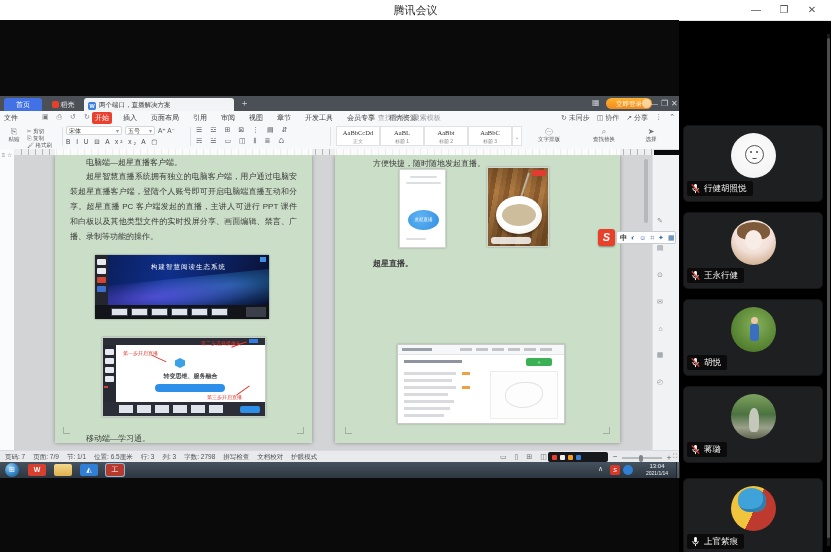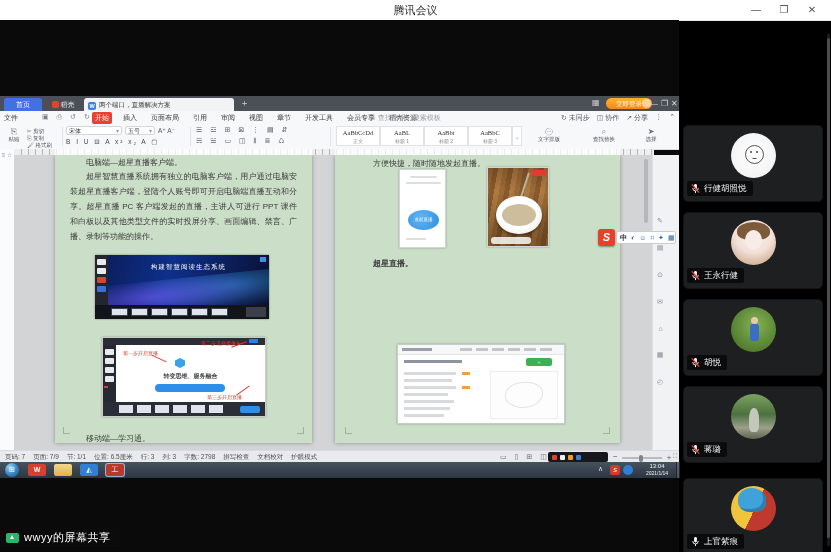--- a/index.html
+++ b/index.html
@@ -561,18 +561,14 @@
           <path d="M3 5.5a3 3.2 0 0 0 6 0" stroke="#fff" stroke-width="1" fill="none"></path>
           <line x1="6" y1="8.8" x2="6" y2="11" stroke="#fff" stroke-width="1"></line>
           <line x1="2" y1="1.5" x2="10" y2="10.5" stro="" ke="#e13c30" stroke-width="1.6"></line>
         </svg>
       <span class="pname">上官紫痕</span>
     </div>
   </div>
   <div class="abs" id="side-scroll"></div>
   <div class="abs" id="side-thumb"></div>
 
-  <div class="abs" id="sharechip">
-    <div class="mon"></div>
-    <span class="sctext">wwyy的屏幕共享</span>
-  </div>
 
 </div>
 
 </body></html>

